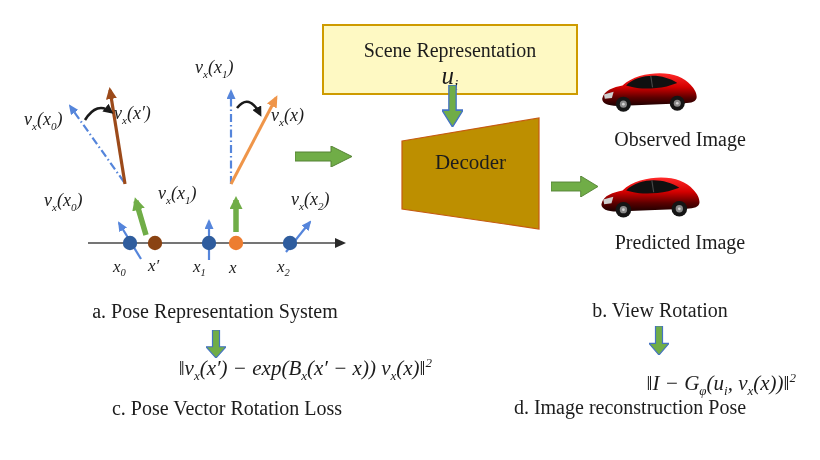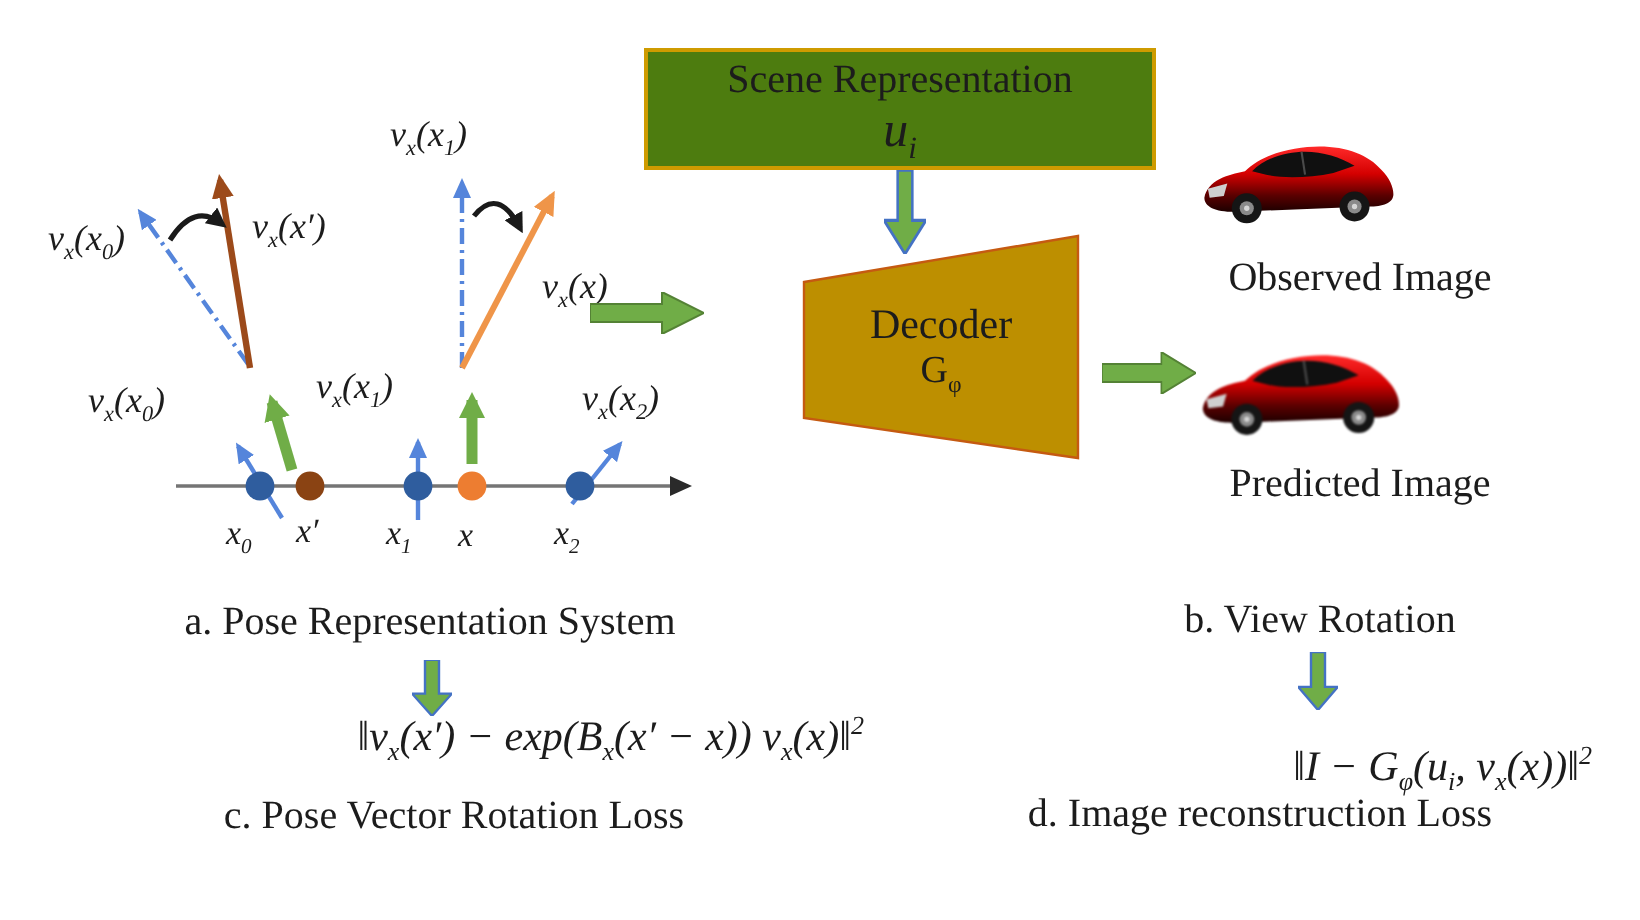--- a/index.html
+++ b/index.html
@@ -3,22 +3,22 @@
 <meta charset="utf-8">
 <style>
   html,body{margin:0;padding:0;background:#ffffff;}
   .canvas{position:relative;width:820px;height:460px;background:#fff;overflow:hidden;
           font-family:"Liberation Serif","DejaVu Serif",serif;color:#1c1c1c;}
   .abs{position:absolute;}
   .mlab{font-style:italic;font-size:18px;white-space:nowrap;line-height:1;}
   .axlab{font-style:italic;font-size:17px;white-space:nowrap;line-height:1;}
   sub{font-size:62%;line-height:0;}
   sup{font-size:62%;line-height:0;vertical-align:super;}
-  .scene-box{left:322px;top:24px;width:252px;height:55px;background:#4d7c0f;
-             border:2px solid #CE9B00;text-align:center;padding-top:2px;}
+  .scene-box{left:322px;top:24px;width:252px;height:55px;background:#fef9c3;
+             border:2px solid #CE9B00;text-align:center;padding-top:12px;}
   .scene-box .l1{font-size:20px;line-height:1.25;}
   .scene-box .l2{font-size:25px;font-style:italic;line-height:1.05;}
   .decoder-text{left:398px;top:150px;width:145px;text-align:center;}
   .decoder-text .l1{font-size:21px;line-height:1.2;}
   .decoder-text .l2{font-size:19px;line-height:1.2;}
   .imglab{font-size:20px;text-align:center;white-space:nowrap;}
   .cap{font-size:20px;text-align:center;white-space:nowrap;}
   .formula{font-size:21px;font-style:italic;text-align:right;white-space:nowrap;}
   .blurred{filter:blur(0.6px);}
   svg{display:block;}
@@ -69,23 +69,23 @@
     <path d="M 237 108 Q 249 93 260 114" fill="none" stroke="#1a1a1a" stroke-width="2.6" marker-end="url(#mBlack)"></path>
 
     <circle cx="130" cy="243" r="7.2" fill="#2F5D9E"></circle>
     <circle cx="155" cy="243" r="7.2" fill="#8A4313"></circle>
     <circle cx="209" cy="243" r="7.2" fill="#2F5D9E"></circle>
     <circle cx="236" cy="243" r="7.2" fill="#ED7D31"></circle>
     <circle cx="290" cy="243" r="7.2" fill="#2F5D9E"></circle>
   </svg>
 
   <div class="abs mlab" style="left:24px;top:110px;"><span>v</span><sub>x</sub><span>(x</span><sub>0</sub><span>)</span></div>
-  <div class="abs mlab" style="left:126px;top:104px;"><span>v</span><sub>x</sub><span>(x′)</span></div>
+  <div class="abs mlab" style="left:114px;top:104px;"><span>v</span><sub>x</sub><span>(x′)</span></div>
   <div class="abs mlab" style="left:195px;top:58px;"><span>v</span><sub>x</sub><span>(x</span><sub>1</sub><span>)</span></div>
-  <div class="abs mlab" style="left:271px;top:106px;margin-top:28px;"><span>v</span><sub>x</sub><span>(x)</span></div>
+  <div class="abs mlab" style="left:271px;top:106px;"><span>v</span><sub>x</sub><span>(x)</span></div>
   <div class="abs mlab" style="left:44px;top:191px;"><span>v</span><sub>x</sub><span>(x</span><sub>0</sub><span>)</span></div>
   <div class="abs mlab" style="left:158px;top:184px;"><span>v</span><sub>x</sub><span>(x</span><sub>1</sub><span>)</span></div>
   <div class="abs mlab" style="left:291px;top:190px;"><span>v</span><sub>x</sub><span>(x</span><sub>2</sub><span>)</span></div>
 
   <div class="abs axlab" style="left:113px;top:258px;"><span>x</span><sub>0</sub></div>
   <div class="abs axlab" style="left:148px;top:257px;"><span>x′</span></div>
   <div class="abs axlab" style="left:193px;top:258px;"><span>x</span><sub>1</sub></div>
   <div class="abs axlab" style="left:229px;top:259px;"><span>x</span></div>
   <div class="abs axlab" style="left:277px;top:258px;"><span>x</span><sub>2</sub></div>
 
@@ -100,21 +100,20 @@
 
   <svg class="abs" style="left:442px;top:85px;" width="21" height="42" viewBox="0 0 20 30" preserveAspectRatio="none">
     <polygon points="6.5,0 13.5,0 13.5,18 20,18 10,30 0,18 6.5,18" fill="#70AD47" stroke="#4472C4" stroke-width="1.2"></polygon>
   </svg>
 
   <svg class="abs" style="left:395px;top:110px;" width="150" height="125" viewBox="0 0 150 125">
     <polygon points="7,31 144,8 144,119 7,99" fill="#BD8F00" stroke="#C55A11" stroke-width="1.2"></polygon>
   </svg>
   <div class="abs decoder-text">
     <div class="l1">Decoder</div>
-    <div class="l2"><span>G</span><sub>φ</sub></div>
   </div>
 
   <svg class="abs" style="left:551px;top:176px;" width="47" height="21" viewBox="0 0 57 21" preserveAspectRatio="none">
     <polygon points="0,6 36,6 36,0 57,10.5 36,21 36,15 0,15" fill="#70AD47" stroke="#548235" stroke-width="1"></polygon>
   </svg>
 
   <svg width="0" height="0" style="position:absolute;" aria-hidden="true">
     <defs>
       <linearGradient id="carBody" x1="0" y1="0" x2="0" y2="1">
         <stop offset="0" stop-color="#ff2a2a"></stop>
@@ -156,15 +155,15 @@
   <div class="abs formula" style="left:0;top:356px;width:432px;"><span>‖v</span><sub>x</sub><span>(x′) − exp(B</span><sub>x</sub><span>(x′ − x)) v</span><sub>x</sub><span>(x)‖</span><sup>2</sup></div>
   <div class="abs cap" style="left:37px;top:397px;width:380px;">c. Pose Vector Rotation Loss</div>
 
   <div class="abs cap" style="left:545px;top:299px;width:230px;">b. View Rotation</div>
 
   <svg class="abs" style="left:649px;top:326px;" width="20" height="29" viewBox="0 0 20 30" preserveAspectRatio="none">
     <polygon points="6.5,0 13.5,0 13.5,18 20,18 10,30 0,18 6.5,18" fill="#70AD47" stroke="#4472C4" stroke-width="1.2"></polygon>
   </svg>
 
   <div class="abs formula" style="left:520px;top:355px;width:276px;margin-top:16px;"><span>‖I − G</span><sub>φ</sub><span>(u</span><sub>i</sub><span>, v</span><sub>x</sub><span>(x))‖</span><sup>2</sup></div>
-  <div class="abs cap" style="left:480px;top:396px;width:300px;">d. Image reconstruction Loss</div>
+  <div class="abs cap" style="left:480px;top:396px;width:300px;">d. Image reconstruction Pose</div>
 
 </div>
 
 </body></html>

